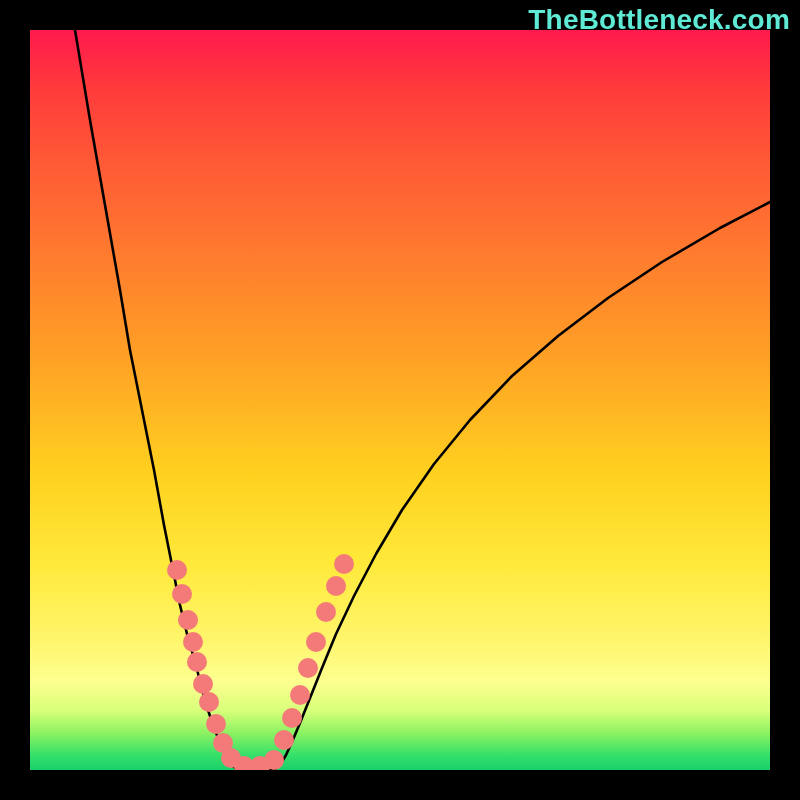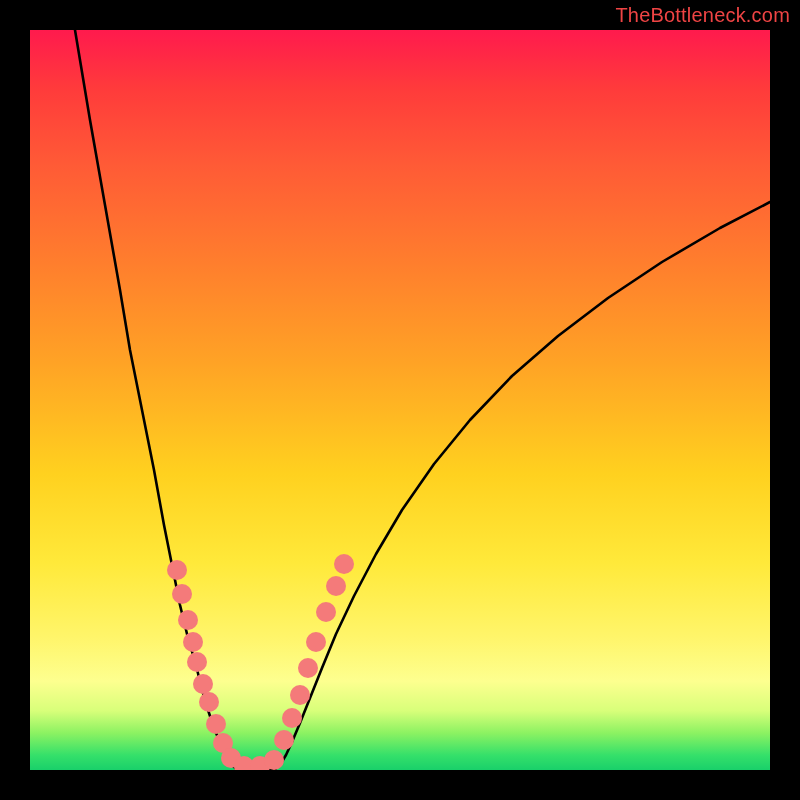--- a/index.html
+++ b/index.html
@@ -47,23 +47,23 @@
   .curve-svg {
     position: absolute;
     inset: 0;
     width: 740px;
     height: 740px;
   }
   .watermark {
     position: absolute;
     top: 4px;
     right: 10px;
-    color: #ef4444;
-    font-size: 20px;
-    font-weight: 400;
+    color: #5eead4;
+    font-size: 28px;
+    font-weight: 700;
     letter-spacing: 0.2px;
   }
 </style>
 </head>
 <body>
 
 <div class="frame">
 
   <div class="watermark">TheBottleneck.com</div>
 

